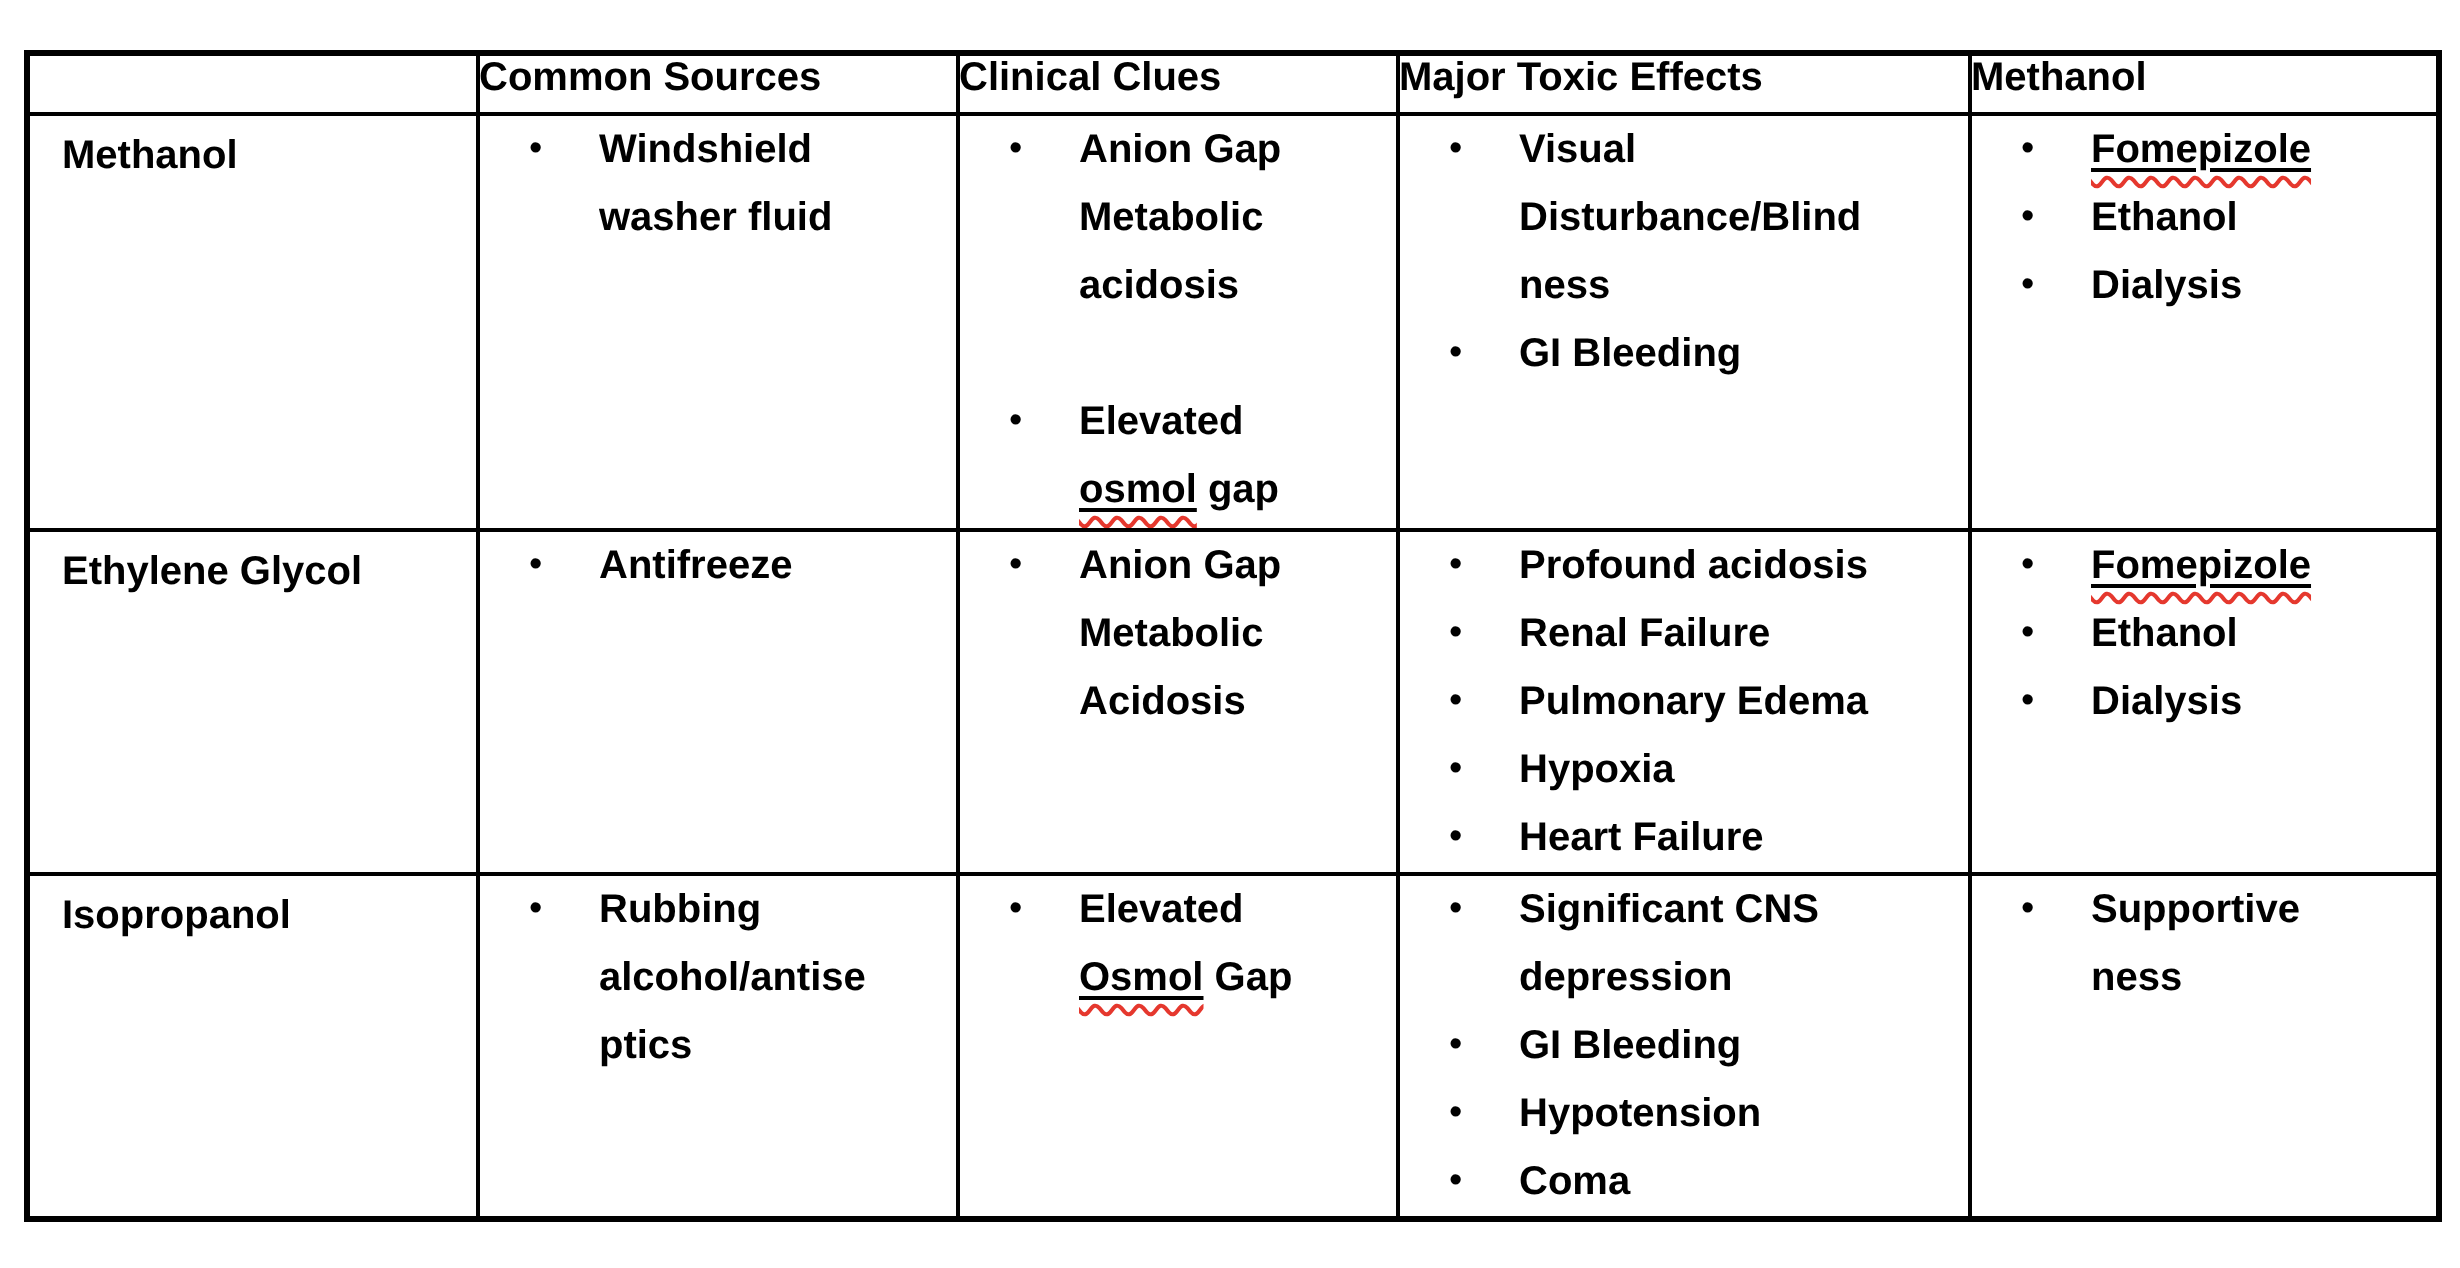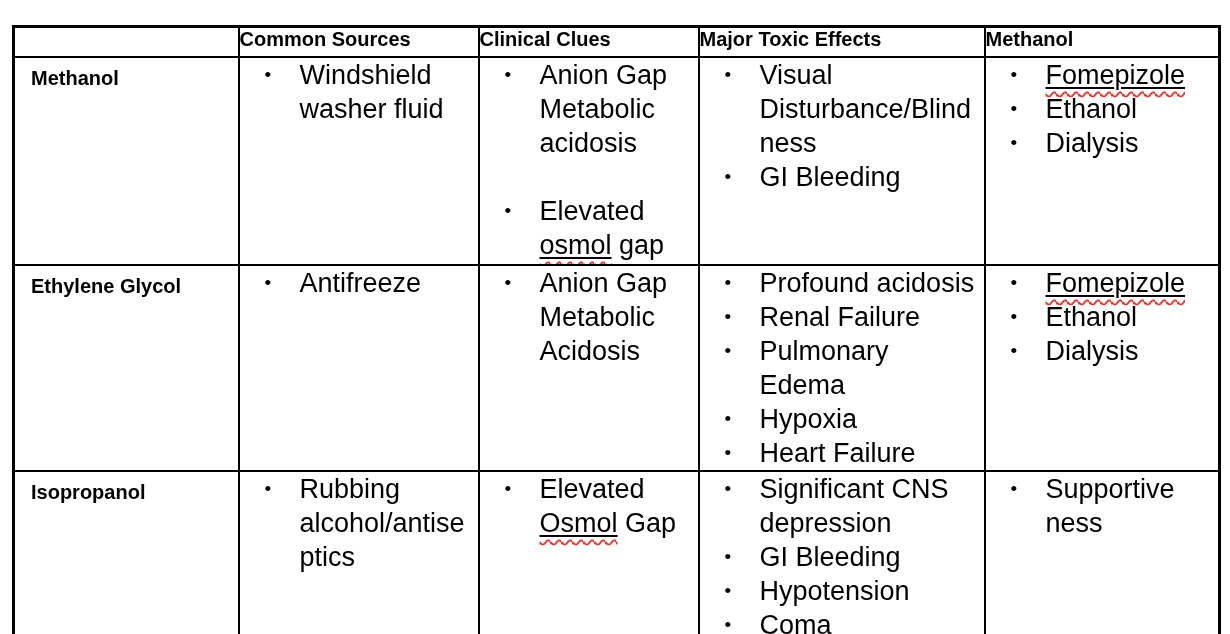--- a/index.html
+++ b/index.html
@@ -53,24 +53,25 @@
   tbody td { padding: 3px 0 0 0; }
   .item { display: flex; align-items: flex-start; padding-right: 8px; }
   .bullet {
     flex: 0 0 60px;
     padding-left: 25px;
     font-size: 19px;
     line-height: 34px;
   }
   .txt {
     flex: 1;
-    font-size: 27px;
+    font-size: 20px;
     line-height: 34px;
     white-space: pre-line;
     overflow-wrap: break-word;
+    font-weight: bold;
   }
   .spacer { height: 34px; }
   .sq {
     text-decoration-line: underline;
     text-decoration-style: wavy;
     text-decoration-color: var(--squiggle-color);
     text-decoration-thickness: 2px;
     text-underline-offset: 7px;
     text-align: right;
   }

